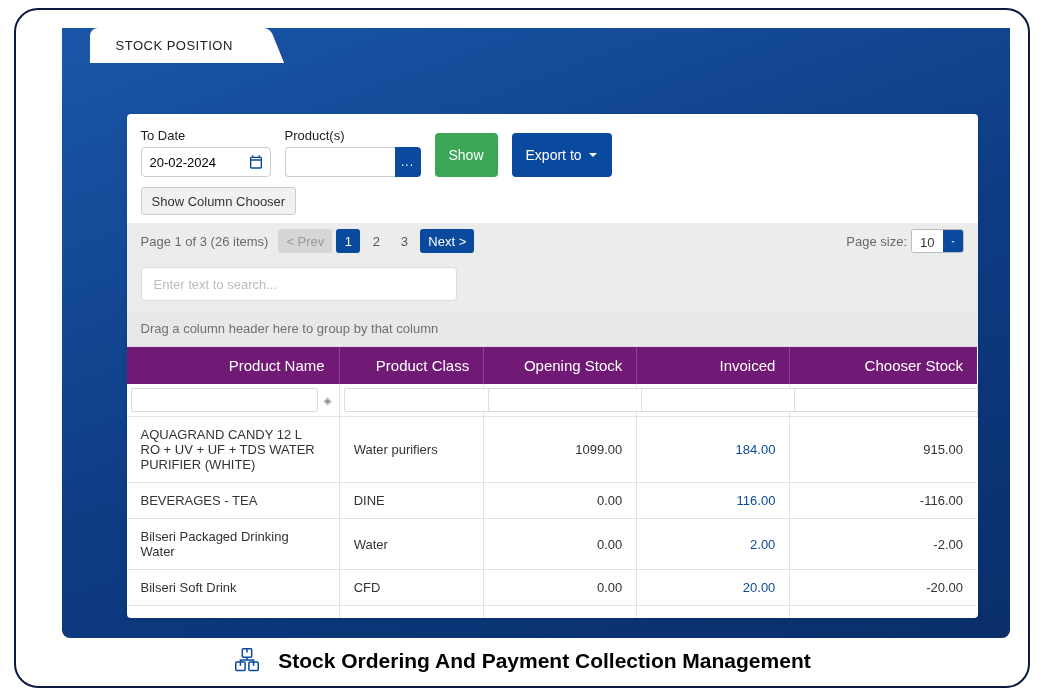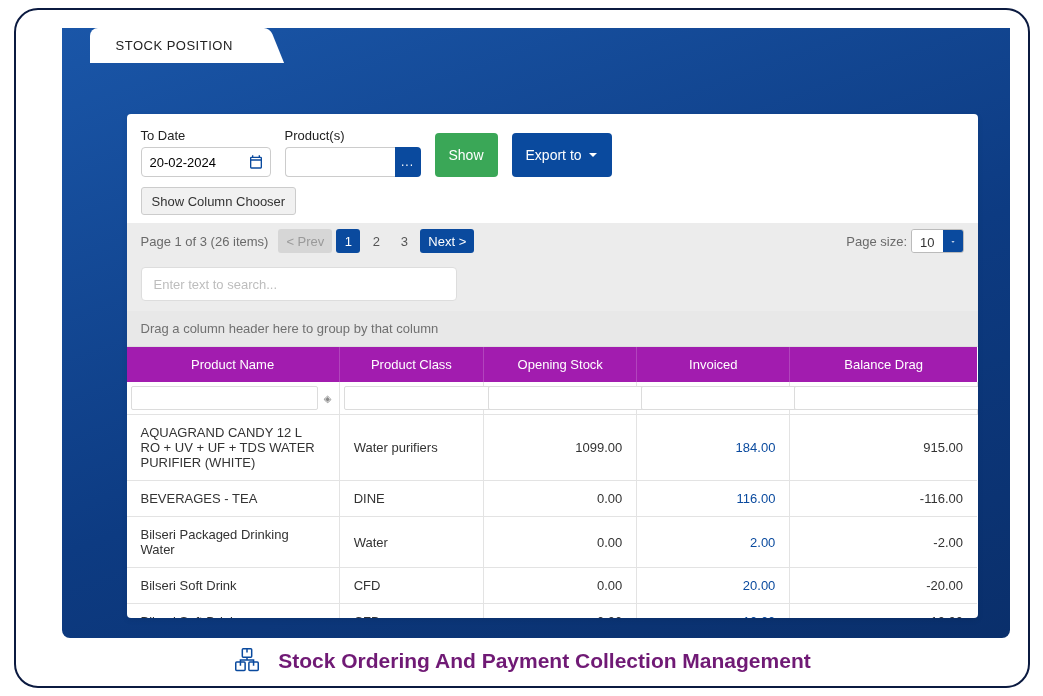--- a/index.html
+++ b/index.html
@@ -34,33 +34,33 @@
   .pager-right { margin-left: auto; display: flex; align-items: center; gap: 4px; }
   .page-size-box { display: flex; border: 1px solid #bbb; border-radius: 3px; overflow: hidden; height: 24px; }
   .page-size-box span { padding: 12px 8px; display: flex; align-items: center; background: #fff; font-size: 13px; color: #333; }
   .page-size-box .car { background: #0a4a9e; display: flex; align-items: center; justify-content: center; width: 20px; }
   .page-size-box .car svg { fill: #fff; width: 8px; height: 8px; }
   .search-wrap { padding: 8px 14px 10px 14px; background: #ececec; }
   .search-wrap input { width: 316px; height: 34px; border: 1px solid #ddd; border-radius: 4px; padding: 0 12px; font-size: 13px; color: #555; }
   .search-wrap input::placeholder { color: #bdbdbd; }
   .group-hint { background: #e8e8e8; color: #707070; font-size: 13px; padding: 10px 14px; border-bottom: 1px solid #ddd; }
   table { width: 100%; border-collapse: collapse; table-layout: fixed; }
-  thead th { background: #a21caf; color: #fff; font-weight: 500; font-size: 13px; text-align: center; padding: 10px 14px; border-right: 1px solid rgba(255,255,255,0.18); }
+  thead th { background: #701a75; color: #fff; font-weight: 500; font-size: 15px; text-align: right; padding: 10px 14px; border-right: 1px solid rgba(255,255,255,0.18); }
   thead th:last-child { border-right: none; }
   .filter-cell { padding: 4px; border-right: 1px solid #e3e3e3; border-bottom: 1px solid #e3e3e3; background: #fff; }
   .filter-inner { display: flex; align-items: center; gap: 3px; }
   .filter-inner input { flex: 1; height: 24px; border: 1px solid #dcdcdc; border-radius: 2px; padding: 0 4px; background: #fff; }
   .filter-icon { width: 18px; height: 18px; display: inline-flex; align-items: center; justify-content: center; color: #888; font-size: 10px; }
   tbody td { border-bottom: 1px solid #e3e3e3; border-right: 1px solid #e3e3e3; padding: 10px 14px; font-size: 13px; color: #333; vertical-align: middle; }
   tbody td:last-child { border-right: none; }
   .num { text-align: right; }
   .link-blue { color: #0a4a9e; cursor: pointer; }
   .caption-row { position: absolute; bottom: 10px; left: 0; right: 0; display: flex; align-items: center; justify-content: center; gap: 16px; }
   .caption-row svg { width: 30px; height: 30px; stroke: #0a4a9e; fill: none; stroke-width: 1.6; }
-  .caption-text { font-size: 21px; font-weight: 600; color: #701a75; }
+  .caption-text { font-size: 21px; font-weight: 600; color: #000000; }
 </style>
 </head>
 <body>
 
 <div class="outer-frame">
   <div class="blue-panel"></div>
 
   <div class="tab">
     <span>STOCK POSITION</span>
   </div>
@@ -132,21 +132,21 @@
           <col style="width: 18%;">
           <col style="width: 18%;">
           <col style="width: 22%;">
         </colgroup>
       <thead>
         <tr id="head-row">
             <th>Product Name</th>
             <th>Product Class</th>
             <th>Opening Stock</th>
             <th>Invoiced</th>
-            <th>Balance Drag</th>
+            <th>Chooser Stock</th>
           </tr>
         <tr id="filter-row">
             <td class="filter-cell">
               <div class="filter-inner">
                 <input style="">
                 <span class="filter-icon">◈</span>
               </div>
             </td>
             <td class="filter-cell">
               <div class="filter-inner">

